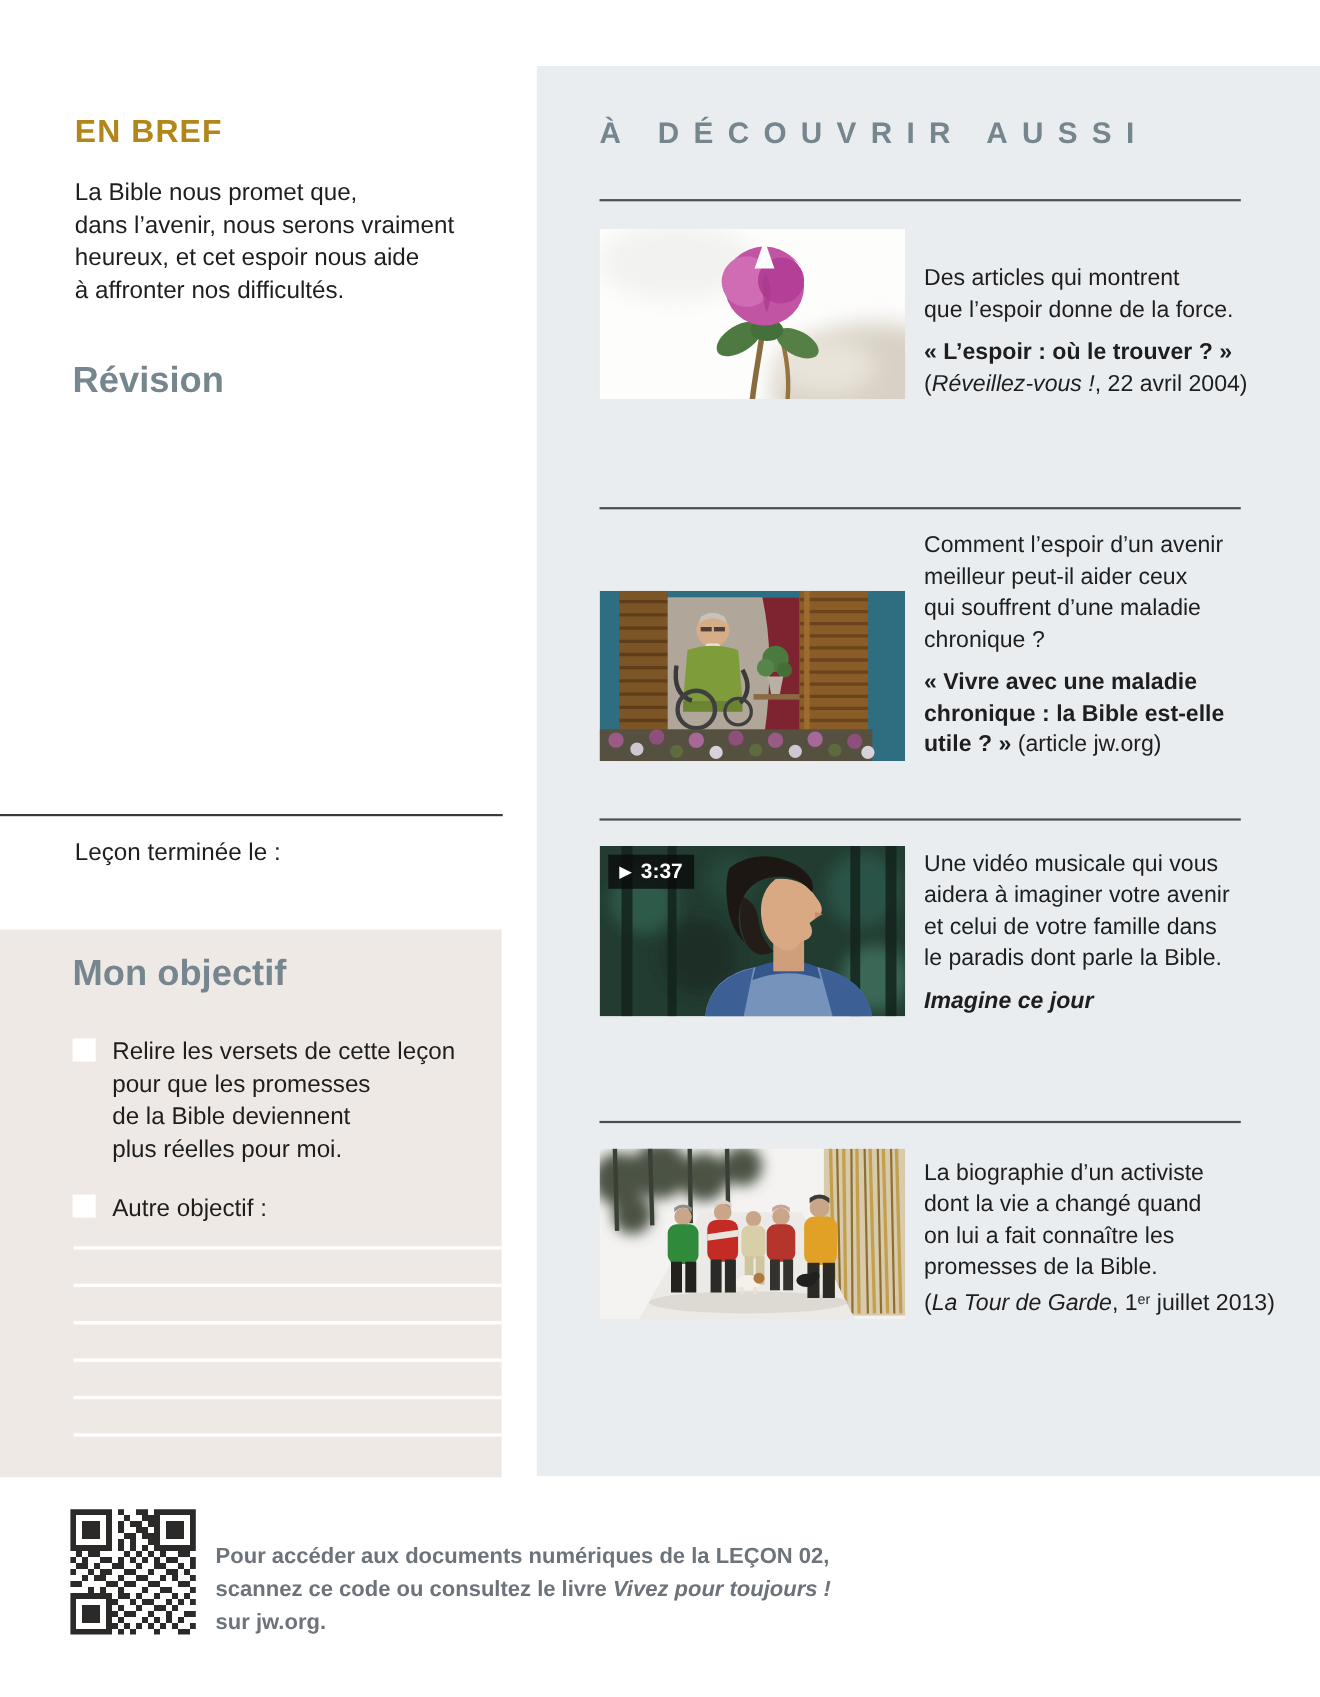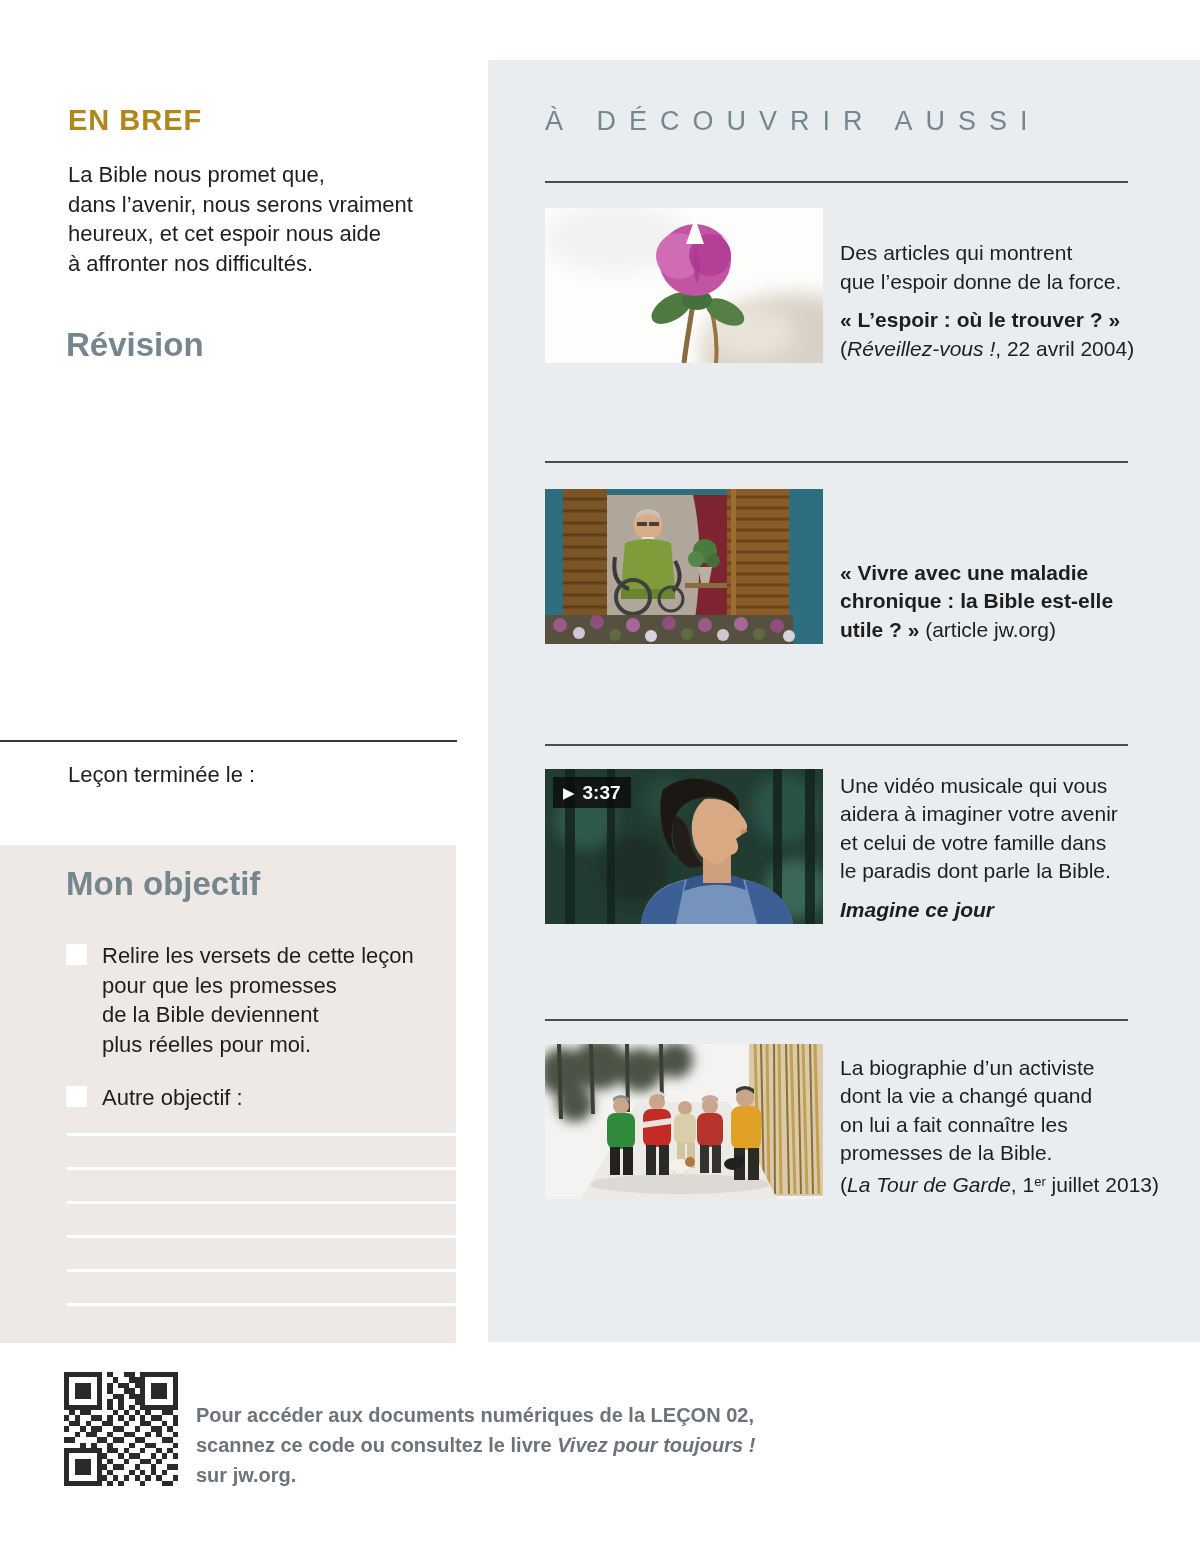--- a/index.html
+++ b/index.html
@@ -23,21 +23,21 @@
   .objectif h3{position:absolute;left:66px;top:20px;}
   .obj-item{position:absolute;left:66px;}
   .obj-item.first{top:96px;}
   .obj-item.second{top:238px;}
   .checkbox{position:absolute;left:0;top:3px;width:21px;height:21px;background:#ffffff;}
   .obj-label{display:block;margin-left:36px;width:330px;font-size:22px;line-height:29.5px;}
   .wline{position:absolute;left:67px;width:389px;height:3px;background:#ffffff;}
 
   
   .panel{left:488px;top:60px;width:712px;height:1282px;background:#e9edf0;}
-  .panel-title{position:absolute;left:57px;top:46px;font-size:27px;font-weight:400;
+  .panel-title{position:absolute;left:57px;top:46px;font-size:27px;font-weight:700;
                letter-spacing:13px;color:#76868f;margin:0;white-space:nowrap;}
   .rp-rule{position:absolute;left:57px;width:583px;height:2px;background:#4d4d4d;}
   .rp-item{position:absolute;left:57px;display:flex;align-items:flex-end;}
   .thumb{position:relative;width:278px;height:155px;flex:0 0 278px;margin-right:17px;overflow:hidden;}
   .thumb svg{display:block;width:100%;height:100%;}
   .rp-text{width:330px;margin-top:-7px;}
   .rp-text p{margin:0;font-size:21px;line-height:28.5px;}
   .rp-text .ttl{font-weight:700;margin-top:10px;}
   .rp-text .bi{font-weight:700;font-style:italic;margin-top:10px;}
   .rp-text sup{font-size:13px;vertical-align:6px;}
@@ -200,20 +200,24 @@
             <circle cx="160" cy="136" r="7" fill="#9b5a86"></circle>
               <circle cx="178" cy="146" r="6" fill="#cfc8d2"></circle>
             <circle cx="196" cy="135" r="7" fill="#a86897"></circle>
               <circle cx="214" cy="145" r="6" fill="#5d6b3f"></circle>
             <circle cx="232" cy="137" r="7" fill="#8e4f7c"></circle>
               <circle cx="244" cy="147" r="6" fill="#d8d2da"></circle>
           </g>
         </svg>
       </div>
       <div class="rp-text">
+        <p class="ml">Comment l’espoir d’un avenir
+meilleur peut-il aider ceux
+qui souffrent d’une maladie
+chronique ?</p>
         <p class="ttl"><span class="ml">« Vivre avec une maladie
 chronique : la Bible est-elle
 utile ? »</span><span style="font-weight:400"> (article jw.org)</span></p>
       </div>
     </div>
 
     <div class="rp-item" style="top:709px">
       <div class="thumb">
         <svg viewBox="0 0 278 155">
           <defs>

